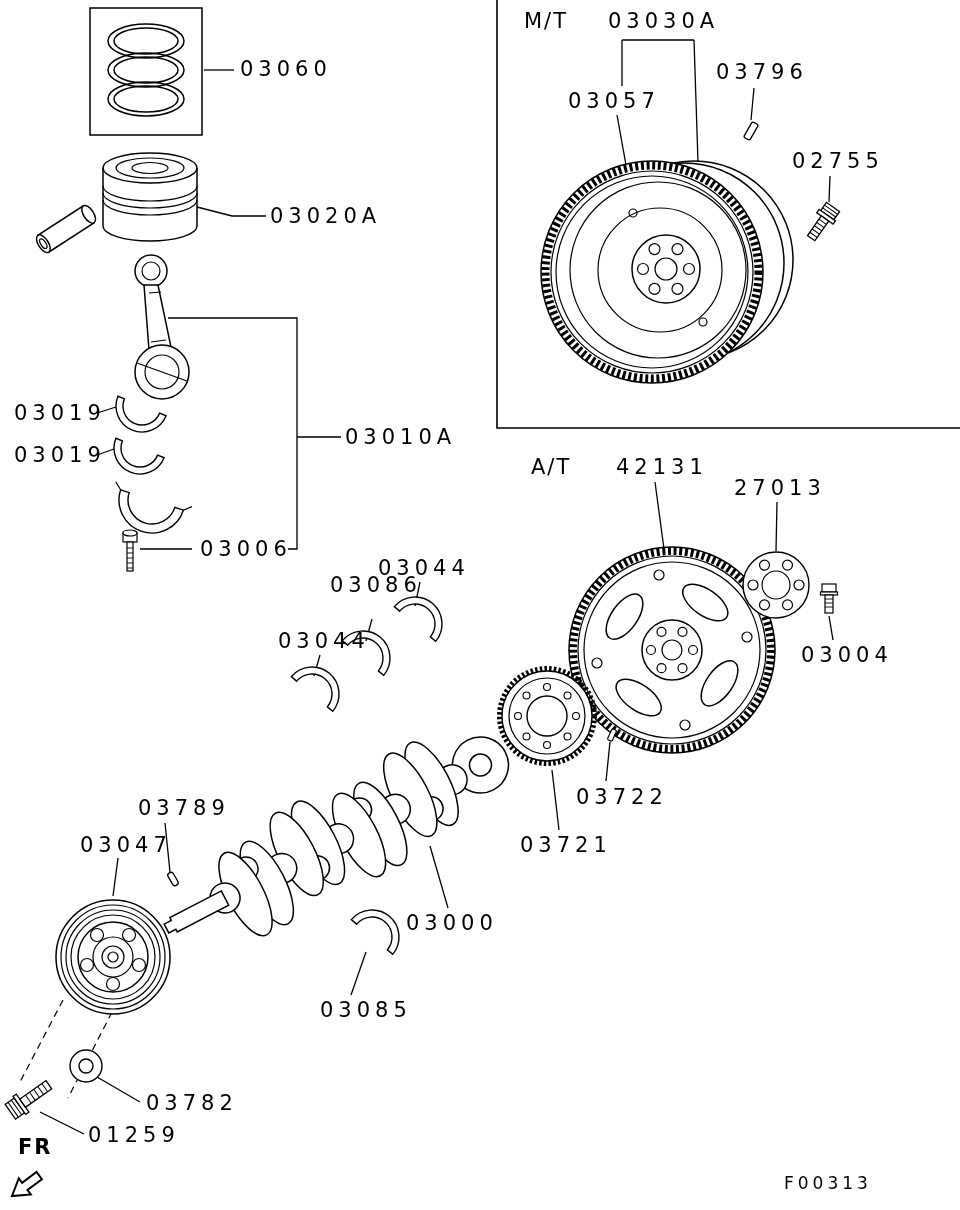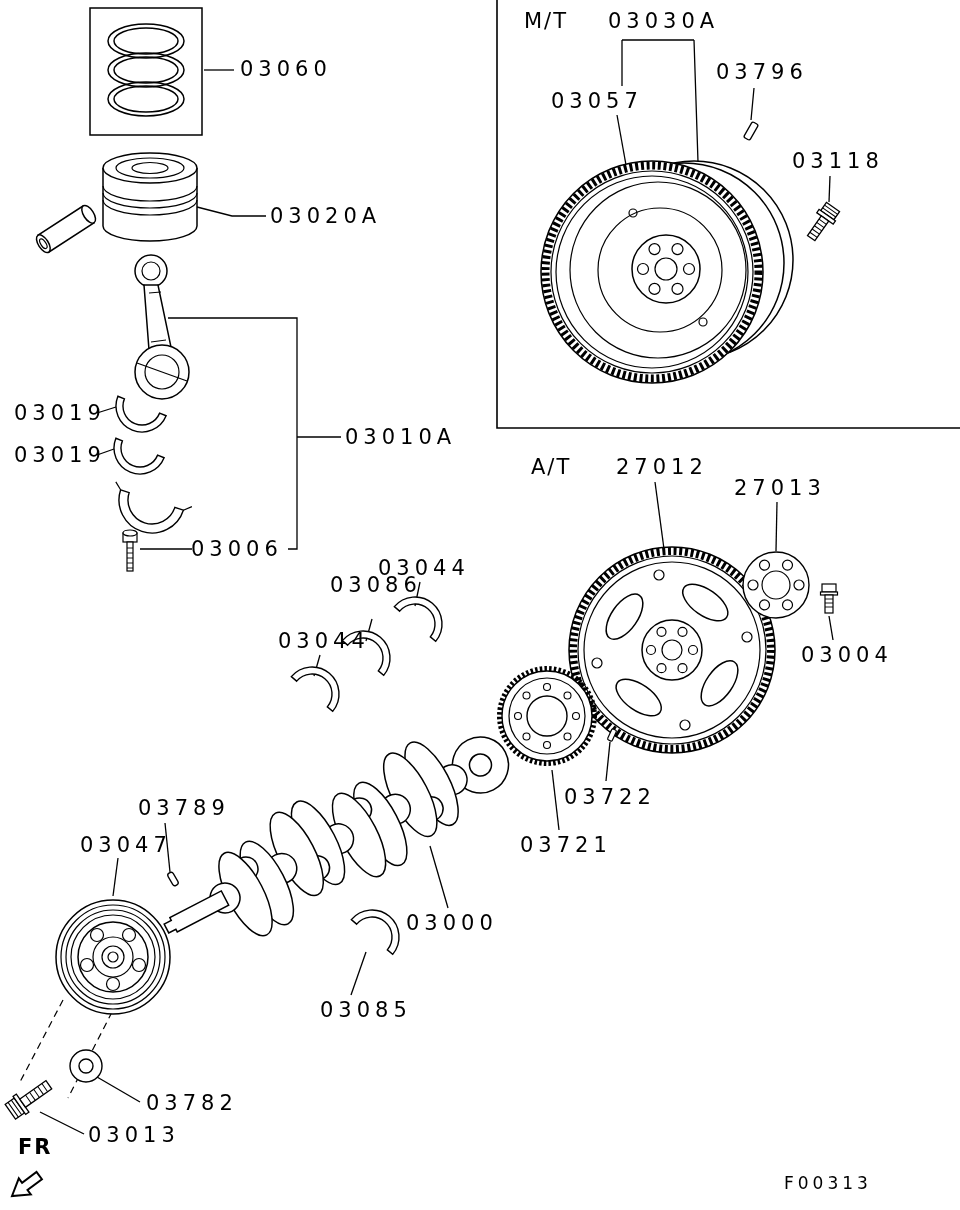--- a/index.html
+++ b/index.html
@@ -279,35 +279,35 @@
     <rect x="-2.5" y="-6" width="5" height="12" rx="1.5" fill="#fff" stroke="#000" stroke-width="1.2"></rect>
   </g>
 
 </svg>
 
 <div class="lbl" style="left:240px;top:58px">03060</div>
 <div class="lbl" style="left:270px;top:205px">03020A</div>
 <div class="lbl" style="left:14px;top:402px">03019</div>
 <div class="lbl" style="left:14px;top:444px">03019</div>
 <div class="lbl" style="left:345px;top:426px">03010A</div>
-<div class="lbl" style="left:191px;top:538px">03006</div>
+<div class="lbl" style="left:200px;top:538px">03006</div>
 <div class="lbl" style="left:378px;top:557px">03044</div>
 <div class="lbl" style="left:330px;top:574px">03086</div>
 <div class="lbl" style="left:278px;top:630px">03044</div>
 <div class="lbl sect" style="left:524px;top:10px">M/T</div>
 <div class="lbl" style="left:608px;top:10px">03030A</div>
-<div class="lbl" style="left:551px;top:90px">03057</div>
+<div class="lbl" style="left:568px;top:90px">03057</div>
 <div class="lbl" style="left:716px;top:61px">03796</div>
-<div class="lbl" style="left:792px;top:150px">03118</div>
+<div class="lbl" style="left:792px;top:150px">02755</div>
 <div class="lbl sect" style="left:531px;top:456px">A/T</div>
-<div class="lbl" style="left:616px;top:456px">27012</div>
+<div class="lbl" style="left:616px;top:456px">42131</div>
 <div class="lbl" style="left:734px;top:477px">27013</div>
 <div class="lbl" style="left:801px;top:644px">03004</div>
-<div class="lbl" style="left:564px;top:786px">03722</div>
+<div class="lbl" style="left:576px;top:786px">03722</div>
 <div class="lbl" style="left:520px;top:834px">03721</div>
 <div class="lbl" style="left:138px;top:797px">03789</div>
 <div class="lbl" style="left:80px;top:834px">03047</div>
 <div class="lbl" style="left:406px;top:912px">03000</div>
 <div class="lbl" style="left:320px;top:999px">03085</div>
 <div class="lbl" style="left:146px;top:1092px">03782</div>
-<div class="lbl" style="left:88px;top:1124px">03013</div>
+<div class="lbl" style="left:88px;top:1124px">01259</div>
 <div class="lbl fr" style="left:18px;top:1136px">FR</div>
 <div class="lbl code" style="left:784px;top:1172px">F00313</div>
 
 </body></html>

